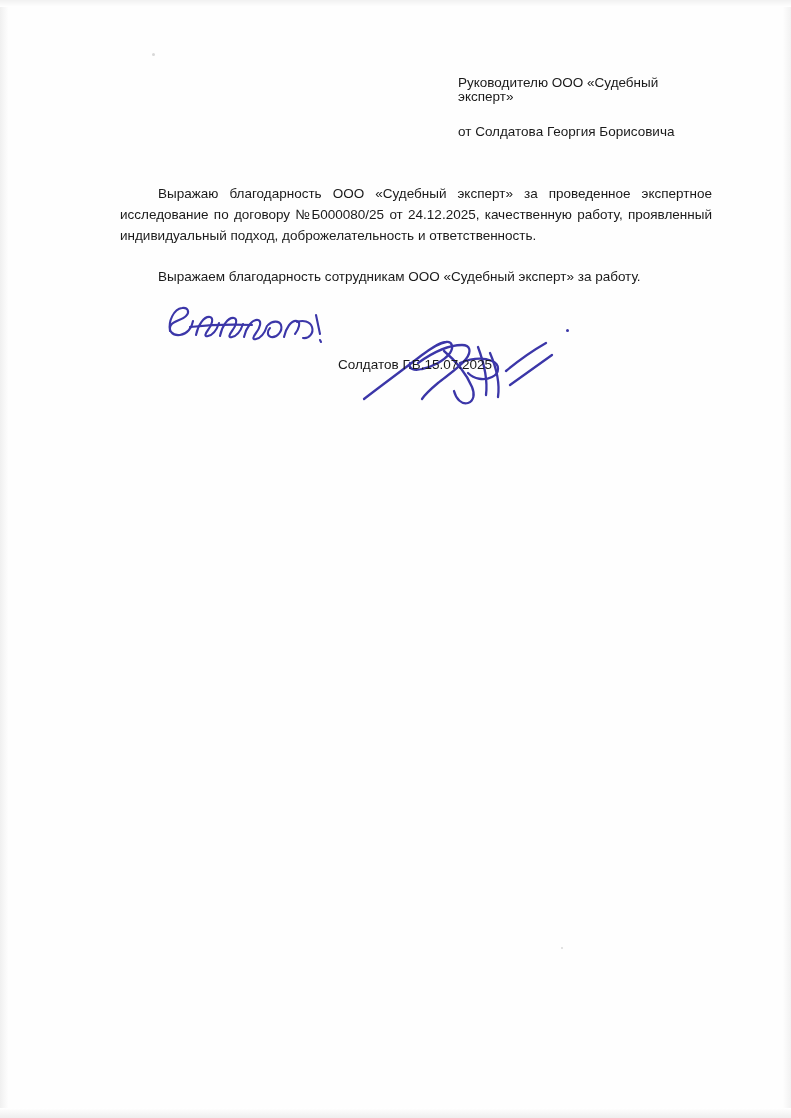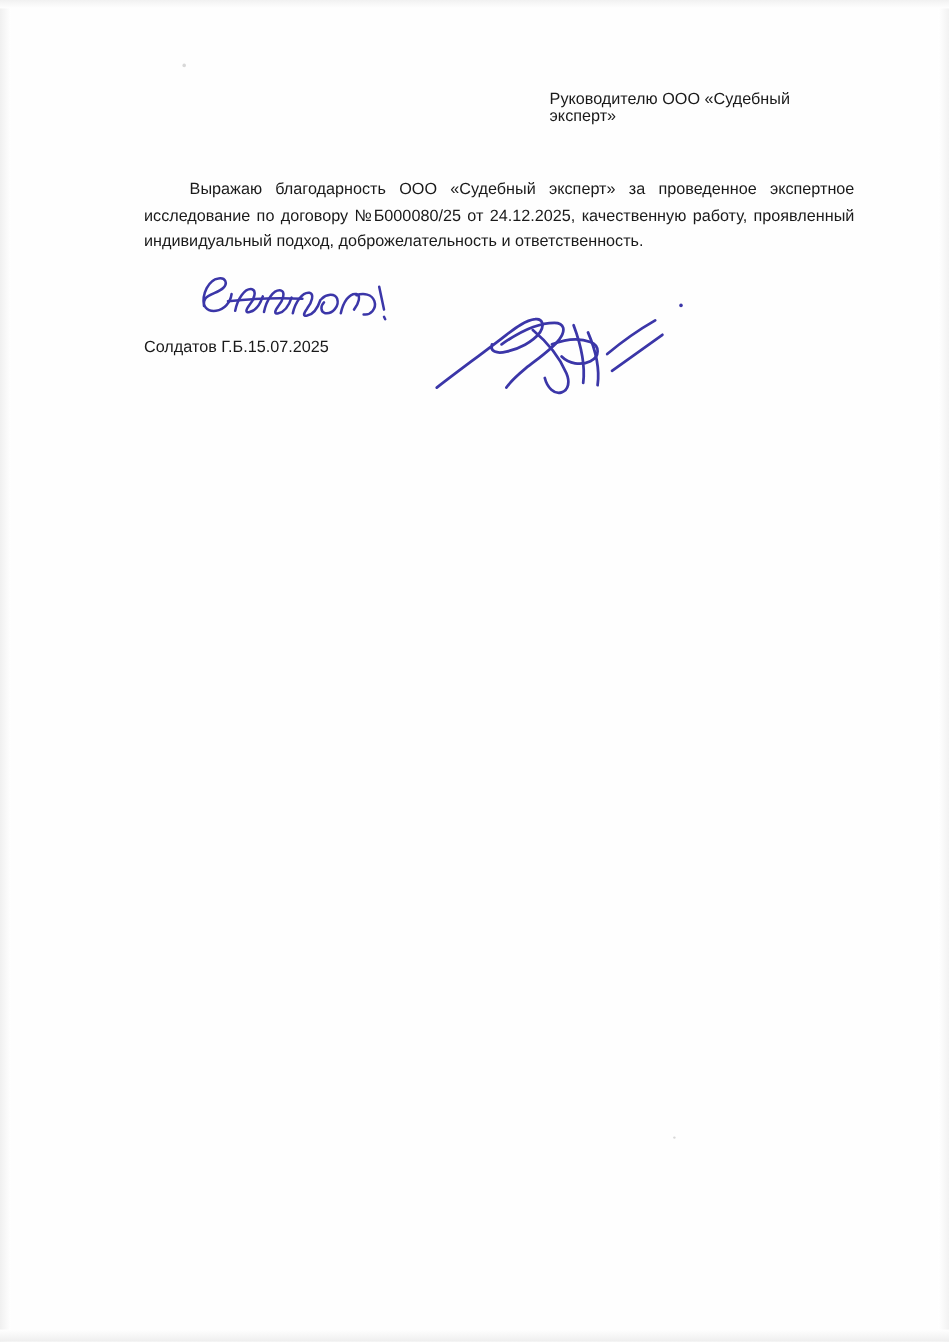--- a/index.html
+++ b/index.html
@@ -108,21 +108,21 @@
     border-radius: 50%;
     background: #3b36a8;
   }
 
   .signature-row {
     position: absolute;
     left: 0;
     top: 56px;
     width: 592px;
     display: flex;
-    justify-content: flex-start;
+    justify-content: center;
     font-size: 13.5px;
   }
   .signature-row .name { padding-left: 0px; }
   .signature-row .date { padding-right: 2px; }
 
   .speck {
     position: absolute;
     background: #d8d8d8;
     border-radius: 50%;
   }
@@ -136,24 +136,26 @@
   <div class="scan-edge-top"></div>
   <div class="scan-edge-bottom"></div>
 
   <div class="speck" style="left:152px;top:53px;width:3px;height:3px;"></div>
   <div class="speck" style="left:561px;top:947px;width:2px;height:2px;"></div>
 
   <div class="content">
 
     <div class="addressee">
       <div class="line1">Руководителю ООО «Судебный эксперт»</div>
+      <div class="line2">от Солдатова Георгия Борисовича</div>
     </div>
 
 
     <p class="body-par par1">Выражаю благодарность ООО «Судебный эксперт» за проведенное экспертное исследование по договору №Б000080/25 от 24.12.2025, качественную работу, проявленный индивидуальный подход, доброжелательность и ответственность.</p>
+    <p class="body-par par3">Выражаем благодарность сотрудникам ООО «Судебный эксперт» за работу.</p>
 
     <div class="signature-block">
 
       <svg class="sig-word" viewBox="0 0 220 50" xmlns="http://www.w3.org/2000/svg">
         <g fill="none" stroke="#3b36a8" stroke-width="2.1" stroke-linecap="round" stroke-linejoin="round">
           <path d="M10 30 C8 20 14 8 22 7 C28 6 30 11 26 15 C22 19 14 20 11 24 C8 29 12 35 20 34 C27 33 32 27 33 20"></path>
           <path d="M36 34 C38 24 44 15 50 16 C54 17 52 24 48 29 C45 33 44 36 48 35 C53 34 57 28 59 22"></path>
           <path d="M60 35 C62 25 68 16 74 17 C78 18 76 25 72 30 C69 34 68 37 72 36 C77 35 81 29 83 23"></path>
           <path d="M84 36 C86 27 92 18 98 19 C102 20 100 27 96 32 C93 36 92 39 96 38 C101 37 105 31 107 25"></path>
           <path d="M108 24 C112 20 119 19 121 24 C123 30 117 37 111 36 C107 35 107 30 110 27"></path>

